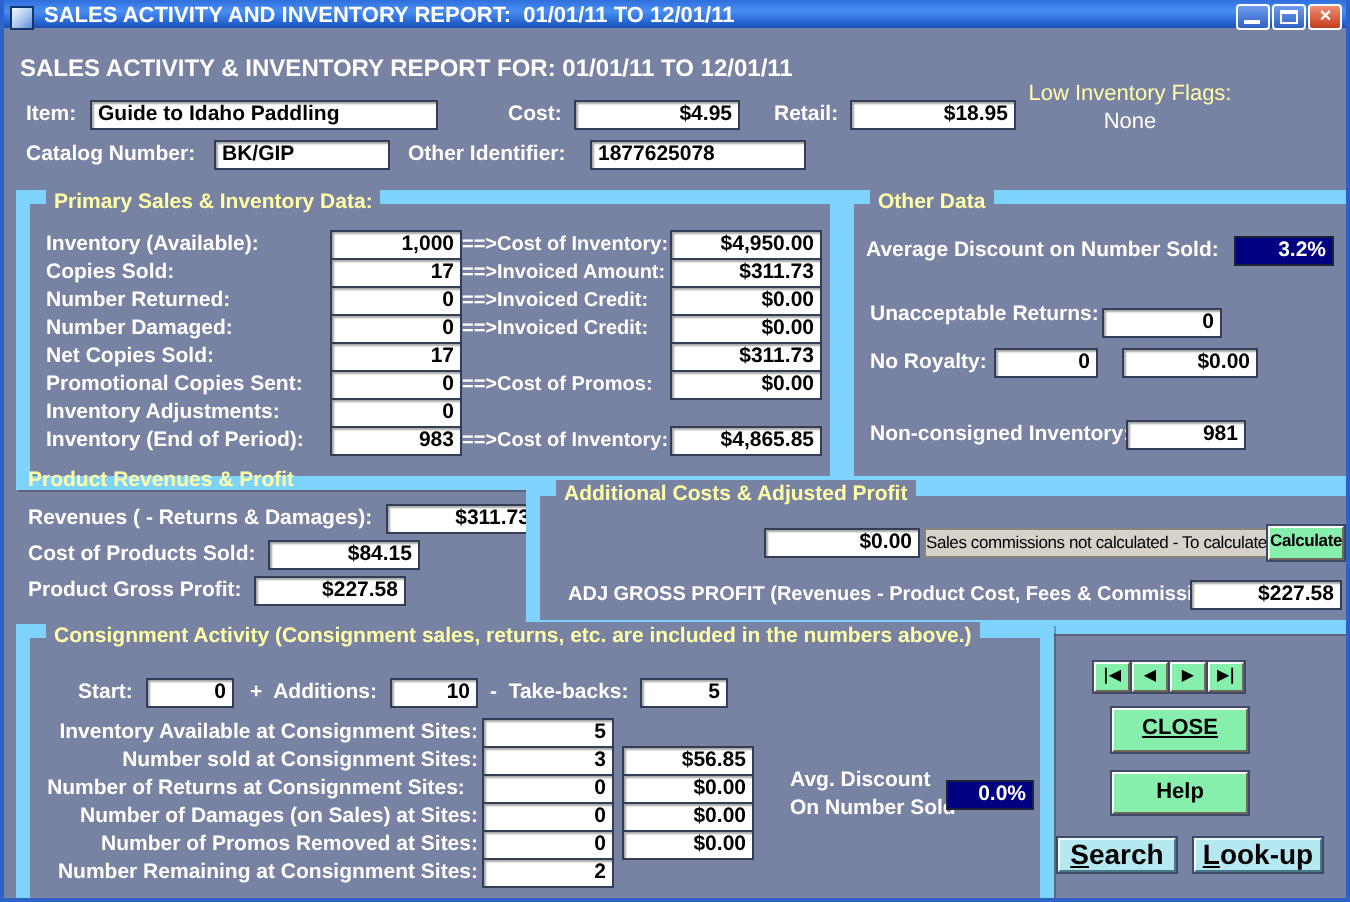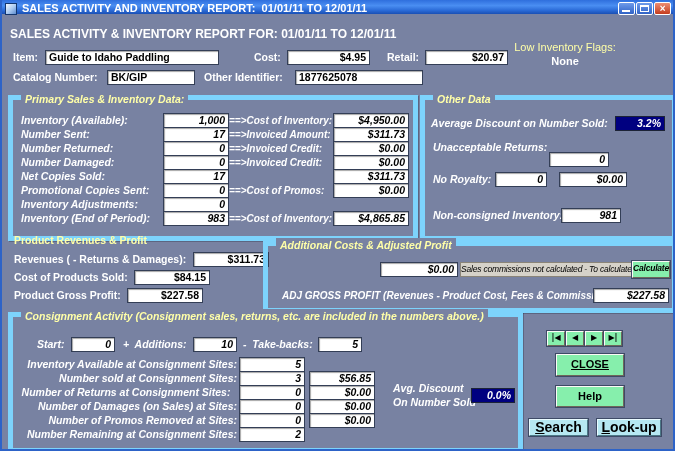--- a/index.html
+++ b/index.html
@@ -30,41 +30,41 @@
   .ttl{color:#ffffa8;}
   .hdr{position:absolute;color:#fff;font-size:12px;font-weight:bold;white-space:pre;}
   .arrow{font-size:10px;}
   .fld{position:absolute;box-sizing:border-box;height:15px;line-height:13px;background:#fff;color:#000;
     font-size:10.5px;font-weight:bold;border:1px solid #333e56;
     box-shadow:inset 1px 1px 1px rgba(0,0,0,0.35);padding:0 3px;white-space:pre;overflow:hidden;}
   .num{text-align:right;}
   .navy{background:#000080;color:#fff;box-shadow:none;border-color:#1c2336;}
 
   
-  .grp{position:absolute;border:5px solid #7dd3fc;box-shadow:1px 1px 0 rgba(40,48,70,0.35);font-style:italic;}
+  .grp{position:absolute;border:7px solid #7dd3fc;box-shadow:1px 1px 0 rgba(40,48,70,0.35);}
   .legend{position:absolute;top:-8px;left:8px;background:#7882a2;padding:0 4px;
     font-size:10.5px;font-weight:bold;color:#ffffa8;line-height:15px;white-space:pre;}
 
   
   .btn{position:absolute;box-sizing:border-box;text-align:center;font-weight:bold;color:#000;
     background:#86efac;border:1px solid;border-color:#fbfaf6 #6e675a #6e675a #fbfaf6;
     box-shadow:0 0 0 1px #3e4a66;cursor:default;white-space:pre;}
   .btn-nav{font-size:8px;line-height:12px;font-family:"DejaVu Sans",sans-serif;}
   .btn-close-main{font-size:11px;line-height:19px;text-decoration:underline;}
   .btn-help{font-size:11px;line-height:18px;}
   .btn-calc{font-size:8.5px;line-height:13px;letter-spacing:-0.2px;}
   .btn-cyan{background:#b6e8f2;border-color:#e9fbff #4b7886 #4b7886 #e9fbff;font-size:14px;line-height:14px;}
   .btn-cyan::first-letter{text-decoration:underline;}
 
   .note{position:absolute;box-sizing:border-box;background:#d6d2c9;border:1px solid #8a8478;color:#000;
     font-size:8.5px;letter-spacing:-0.2px;line-height:13px;text-align:center;white-space:pre;overflow:hidden;}
 
   .low-inv{position:absolute;left:495px;top:40px;width:140px;text-align:center;}
   .low-inv .l1{font-size:11px;font-weight:normal;color:#ffffa8;line-height:14px;}
-  .low-inv .l2{font-size:11px;font-weight:bold;color:#fff;line-height:14px;}
+  .low-inv .l2{font-size:11px;font-weight:normal;color:#fff;line-height:14px;}
 </style>
 </head>
 <body>
 
 <div class="window">
 
   <div class="titlebar">
     <span class="app-icon"></span>
     <span class="tb-title">SALES ACTIVITY AND INVENTORY REPORT:  01/01/11 TO 12/01/11</span>
     <span class="tb-btn btn-min">
@@ -82,36 +82,36 @@
   <div class="low-inv">
     <div class="l1">Low Inventory Flags:</div>
     <div class="l2">None</div>
   </div>
 
   <div class="lbl" style="left:13px;top:50px">Item:</div>
   <div class="fld" style="left:45px;top:50px;width:174px">Guide to Idaho Paddling</div>
   <div class="lbl" style="left:254px;top:50px">Cost:</div>
   <div class="fld num" style="left:287px;top:50px;width:83px">$4.95</div>
   <div class="lbl" style="left:387px;top:50px">Retail:</div>
-  <div class="fld num" style="left:425px;top:50px;width:83px">$20.97</div>
+  <div class="fld num" style="left:425px;top:50px;width:83px">$18.95</div>
 
   <div class="lbl" style="left:13px;top:70px">Catalog Number:</div>
   <div class="fld" style="left:107px;top:70px;width:88px">BK/GIP</div>
   <div class="lbl" style="left:204px;top:70px">Other Identifier:</div>
-  <div class="fld" style="left:295px;top:70px;width:128px">1877625078</div>
+  <div class="fld" style="left:295px;top:70px;width:108px">1877625078</div>
 
   <div class="grp" style="left:8px;top:95px;width:400px;height:136px">
     <span class="legend">Primary Sales &amp; Inventory Data:</span>
 
     <div class="lbl" style="left:8px;top:13px">Inventory (Available):</div>
     <div class="fld num" style="left:150px;top:13px;width:66px">1,000</div>
     <div class="lbl arrow" style="left:216px;top:13px">==&gt;Cost of Inventory:</div>
     <div class="fld num" style="left:320px;top:13px;width:76px">$4,950.00</div>
 
-    <div class="lbl" style="left:8px;top:27px">Number Sent:</div>
+    <div class="lbl" style="left:8px;top:27px">Copies Sold:</div>
     <div class="fld num" style="left:150px;top:27px;width:66px">17</div>
     <div class="lbl arrow" style="left:216px;top:27px">==&gt;Invoiced Amount:</div>
     <div class="fld num" style="left:320px;top:27px;width:76px">$311.73</div>
 
     <div class="lbl" style="left:8px;top:41px">Number Returned:</div>
     <div class="fld num" style="left:150px;top:41px;width:66px">0</div>
     <div class="lbl arrow" style="left:216px;top:41px">==&gt;Invoiced Credit:</div>
     <div class="fld num" style="left:320px;top:41px;width:76px">$0.00</div>
 
     <div class="lbl" style="left:8px;top:55px">Number Damaged:</div>
@@ -134,21 +134,21 @@
     <div class="lbl" style="left:8px;top:111px">Inventory (End of Period):</div>
     <div class="fld num" style="left:150px;top:111px;width:66px">983</div>
     <div class="lbl arrow" style="left:216px;top:111px">==&gt;Cost of Inventory:</div>
     <div class="fld num" style="left:320px;top:111px;width:76px">$4,865.85</div>
   </div>
 
   <div class="grp" style="left:420px;top:95px;width:247px;height:136px">
     <span class="legend">Other Data</span>
     <div class="lbl" style="left:6px;top:16px">Average Discount on Number Sold:</div>
     <div class="fld num navy" style="left:190px;top:16px;width:50px">3.2%</div>
-    <div class="lbl" style="left:8px;top:40px">Unacceptable Returns:</div>
+    <div class="lbl" style="left:8px;top:48px">Unacceptable Returns:</div>
     <div class="fld num" style="left:124px;top:52px;width:60px">0</div>
     <div class="lbl" style="left:8px;top:72px">No Royalty:</div>
     <div class="fld num" style="left:70px;top:72px;width:52px">0</div>
     <div class="fld num" style="left:134px;top:72px;width:68px">$0.00</div>
     <div class="lbl" style="left:8px;top:108px">Non-consigned Inventory:</div>
     <div class="fld num" style="left:136px;top:108px;width:60px">981</div>
   </div>
 
   <div class="lbl ttl" style="left:14px;top:233px">Product Revenues &amp; Profit</div>
   <div class="lbl" style="left:14px;top:252px">Revenues ( - Returns &amp; Damages):</div>

